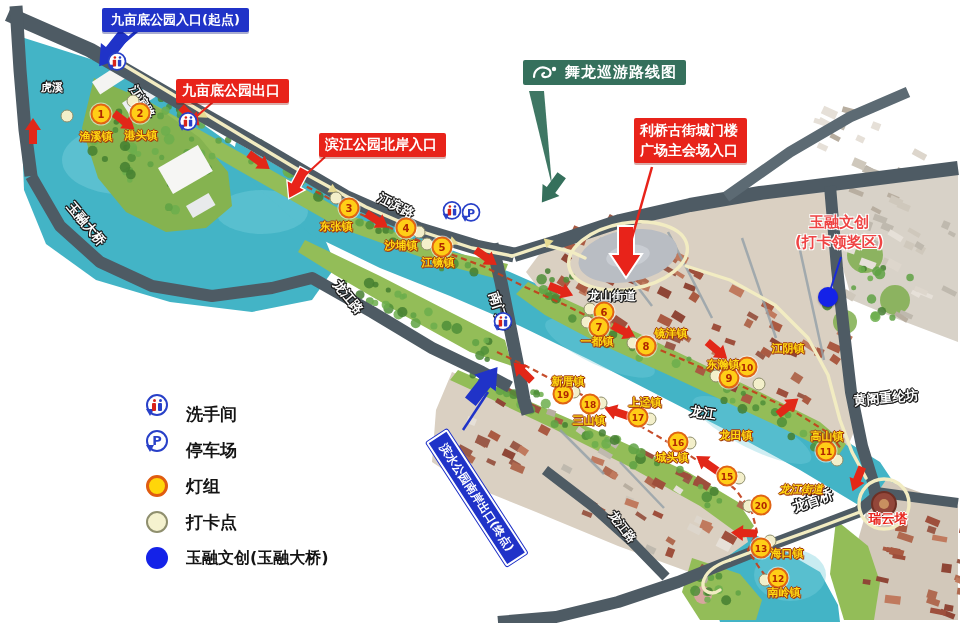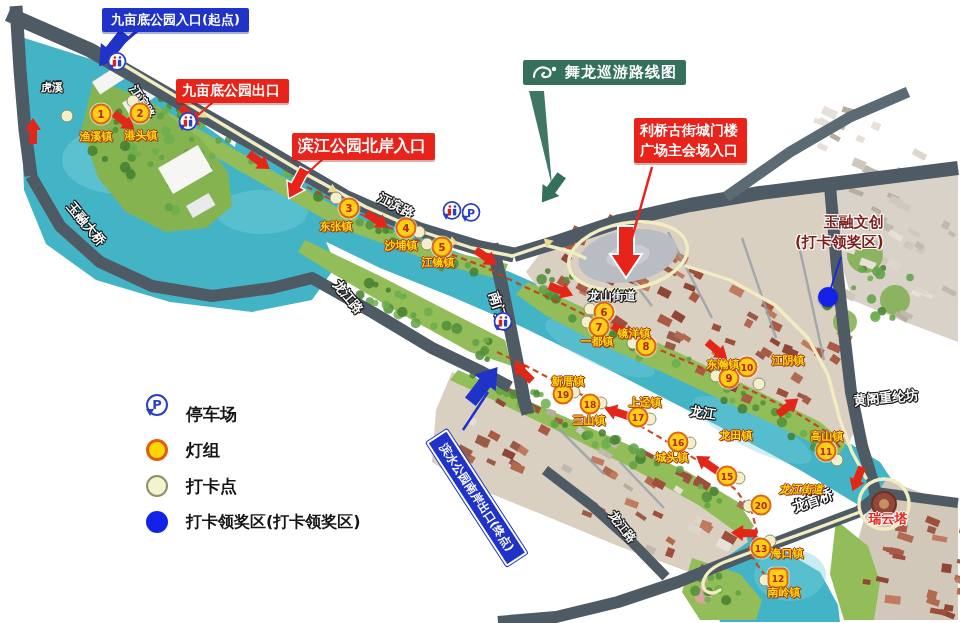--- a/index.html
+++ b/index.html
@@ -7,27 +7,27 @@
          font-family:"DejaVu Sans",sans-serif;}
   #map-svg{position:absolute;left:0;top:0;}
   
   .banner{position:absolute;color:#fff;font-weight:bold;white-space:nowrap;
           padding:3px 9px;border-radius:2px;z-index:30;}
   .banner.red{background:#e8231a;box-shadow:0 2px 0 rgba(150,20,10,.35);padding-left:6px;}
   .banner.blue{background:#2033c8;box-shadow:0 2px 0 rgba(10,20,120,.35);}
   .banner.green{background:#35705c;display:flex;align-items:center;gap:7px;}
   #banner-entrance{left:102px;top:8px;font-size:13px;}
   #banner-exit{left:176px;top:79px;font-size:14px;}
-  #banner-north{left:292px;top:133px;font-size:16px;}
+  #banner-north{left:319px;top:133px;font-size:14px;}
   #banner-title{left:523px;top:60px;font-size:15px;letter-spacing:1px;}
   #banner-venue{left:634px;top:118px;font-size:14px;line-height:1.4;text-align:left;}
   #banner-southexit{left:447px;top:429px;font-size:11.5px;transform:rotate(57deg);
           transform-origin:0 0;border:2px solid #fff;box-shadow:0 0 0 1px #2033c8;}
-  #award-text{position:absolute;left:795px;top:212px;z-index:30;color:#7f1d1d;
-          font-weight:bold;font-size:15px;line-height:1.35;text-align:right;white-space:nowrap;
+  #award-text{position:absolute;left:795px;top:212px;z-index:30;color:#ef4444;
+          font-weight:bold;font-size:15px;line-height:1.35;text-align:center;white-space:nowrap;
           text-shadow:-1px -1px 0 #fff,1px -1px 0 #fff,-1px 1px 0 #fff,1px 1px 0 #fff;}
   
   .stop{position:absolute;width:17px;height:17px;border-radius:50%;background:#ffce17;
         border:2px solid #e06414;color:#b02600;font-weight:bold;font-size:10px;
         display:flex;align-items:center;justify-content:center;z-index:20;
         transform:translate(-50%,-50%);box-shadow:0 0 0 1px rgba(255,255,255,.55);}
   .stop.two{font-size:9px;}
   .pale{position:absolute;width:11px;height:11px;border-radius:50%;background:#f3efca;
         border:1.5px solid #8e8e6b;transform:translate(-50%,-50%);z-index:19;}
   .stoplabel{position:absolute;font-weight:bold;font-size:11px;color:#ffd912;z-index:21;
@@ -614,20 +614,31 @@
   <div id="award-text">
     <div>玉融文创</div>
     <div>(打卡领奖区)</div>
   </div>
 
   <div id="legend">
     <div class="lrow">
       <span class="lic">
           <span class="pin legend-pin">
         <span class="c">
+              <span class="pf" style="--c:#d8231a"></span>
+              <span class="pf" style="--c:#2840c8"></span>
+            </span>
+        <span class="tail"></span></span>
+        </span>
+      <span class="txt">洗手间</span>
+    </div>
+    <div class="lrow">
+      <span class="lic">
+          <span class="pin legend-pin">
+        <span class="c">
               <span class="pletter">P</span>
             </span>
         <span class="tail"></span></span>
         </span>
       <span class="txt">停车场</span>
     </div>
     <div class="lrow">
       <span class="lic">
           <span class="dot lamp"></span>
         </span>
@@ -636,21 +647,21 @@
     <div class="lrow">
       <span class="lic">
           <span class="dot checkpoint"></span>
         </span>
       <span class="txt">打卡点</span>
     </div>
     <div class="lrow small">
       <span class="lic">
           <span class="dot award"></span>
         </span>
-      <span class="txt">打卡领奖区(打卡领奖区)</span>
+      <span class="txt">玉融文创(玉融大桥)</span>
     </div>
   </div>
 
   <div id="overlay">
       <div class="pale" style="left: 67px; top: 116px;"></div>
       <div class="stop" style="left: 101px; top: 114px;">1</div>
       <div class="stoplabel" style="left: 96px; top: 136px;">渔溪镇</div>
       <div class="pale" style="left: 133px; top: 101px;"></div>
       <div class="stop" style="left: 140px; top: 113px;">2</div>
       <div class="stoplabel" style="left: 141px; top: 135px;">港头镇</div>
@@ -663,32 +674,32 @@
       <div class="pale" style="left: 427px; top: 244px;"></div>
       <div class="stop" style="left: 442px; top: 247px;">5</div>
       <div class="stoplabel" style="left: 438px; top: 262px;">江镜镇</div>
       <div class="pale" style="left: 590px; top: 309px;"></div>
       <div class="stop" style="left: 604px; top: 312px;">6</div>
       <div class="pale" style="left: 587px; top: 322px;"></div>
       <div class="stop" style="left: 599px; top: 327px;">7</div>
       <div class="stoplabel" style="left: 597px; top: 341px;">一都镇</div>
       <div class="pale" style="left: 633px; top: 343px;"></div>
       <div class="stop" style="left: 646px; top: 346px;">8</div>
-      <div class="stoplabel" style="left: 634px; top: 333px;">镜洋镇</div>
+      <div class="stoplabel" style="left: 671px; top: 333px;">镜洋镇</div>
       <div class="pale" style="left: 716px; top: 376px;"></div>
       <div class="stop" style="left: 729px; top: 378px;">9</div>
       <div class="stoplabel" style="left: 723px; top: 364px;">东瀚镇</div>
       <div class="pale" style="left: 759px; top: 384px;"></div>
       <div class="stop two" style="left: 747px; top: 367px;">10</div>
-      <div class="stoplabel" style="left: 772px; top: 360px; padding-left: 32px;">江阴镇</div>
+      <div class="stoplabel" style="left: 772px; top: 348px; padding-left: 32px;">江阴镇</div>
       <div class="pale" style="left: 837px; top: 460px;"></div>
       <div class="stop two" style="left: 826px; top: 451px;">11</div>
       <div class="stoplabel" style="left: 827px; top: 436px;">高山镇</div>
       <div class="pale" style="left: 765px; top: 580px;"></div>
-      <div class="stop two" style="left: 778px; top: 578px; border-radius: 6px;">12</div>
+      <div class="stop two" style="left: 778px; top: 578px;">12</div>
       <div class="stoplabel" style="left: 784px; top: 592px; text-align: center;">南岭镇</div>
       <div class="pale" style="left: 770px; top: 541px;"></div>
       <div class="stop two" style="left: 761px; top: 548px;">13</div>
       <div class="stoplabel" style="left: 787px; top: 553px;">海口镇</div>
       <div class="pale" style="left: 749px; top: 506px;"></div>
       <div class="stop two" style="left: 761px; top: 505px;">20</div>
       <div class="stoplabel" style="left: 801px; top: 489px; font-style: italic;">龙江街道</div>
       <div class="pale" style="left: 739px; top: 478px;"></div>
       <div class="stop two" style="left: 727px; top: 476px;">15</div>
       <div class="stoplabel" style="left: 736px; top: 435px;">龙田镇</div>

